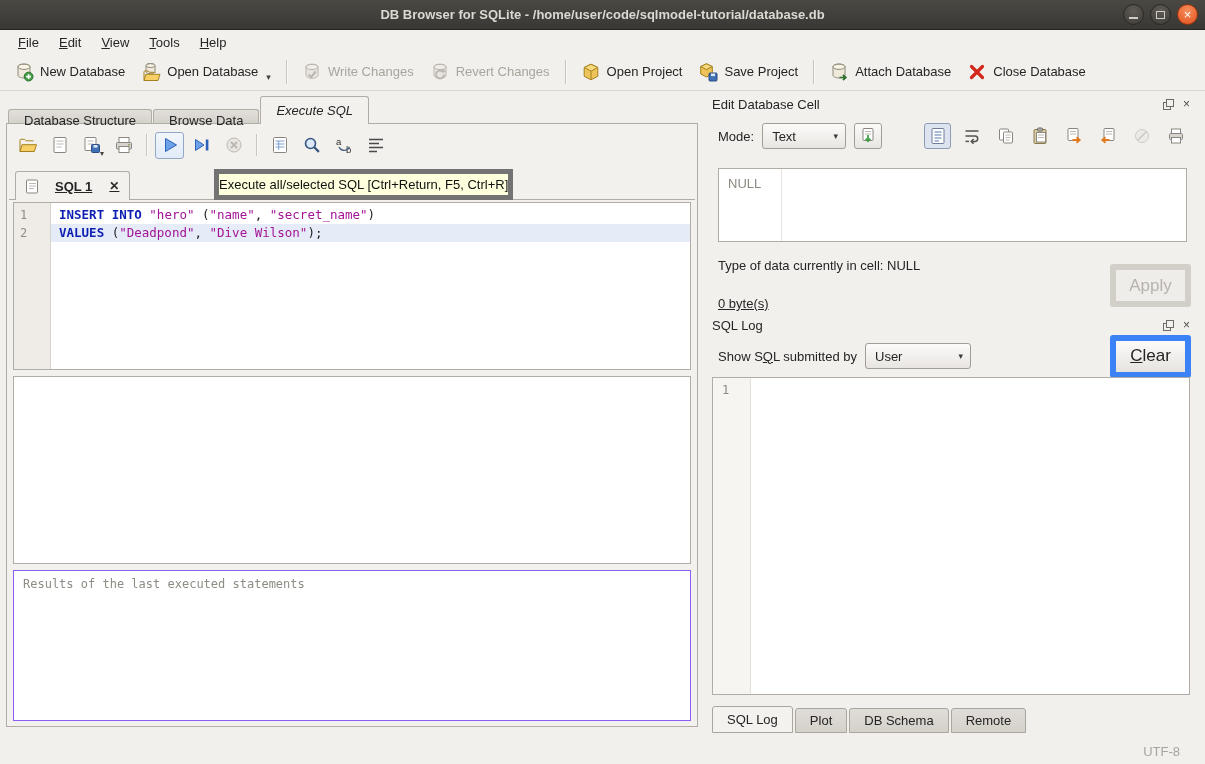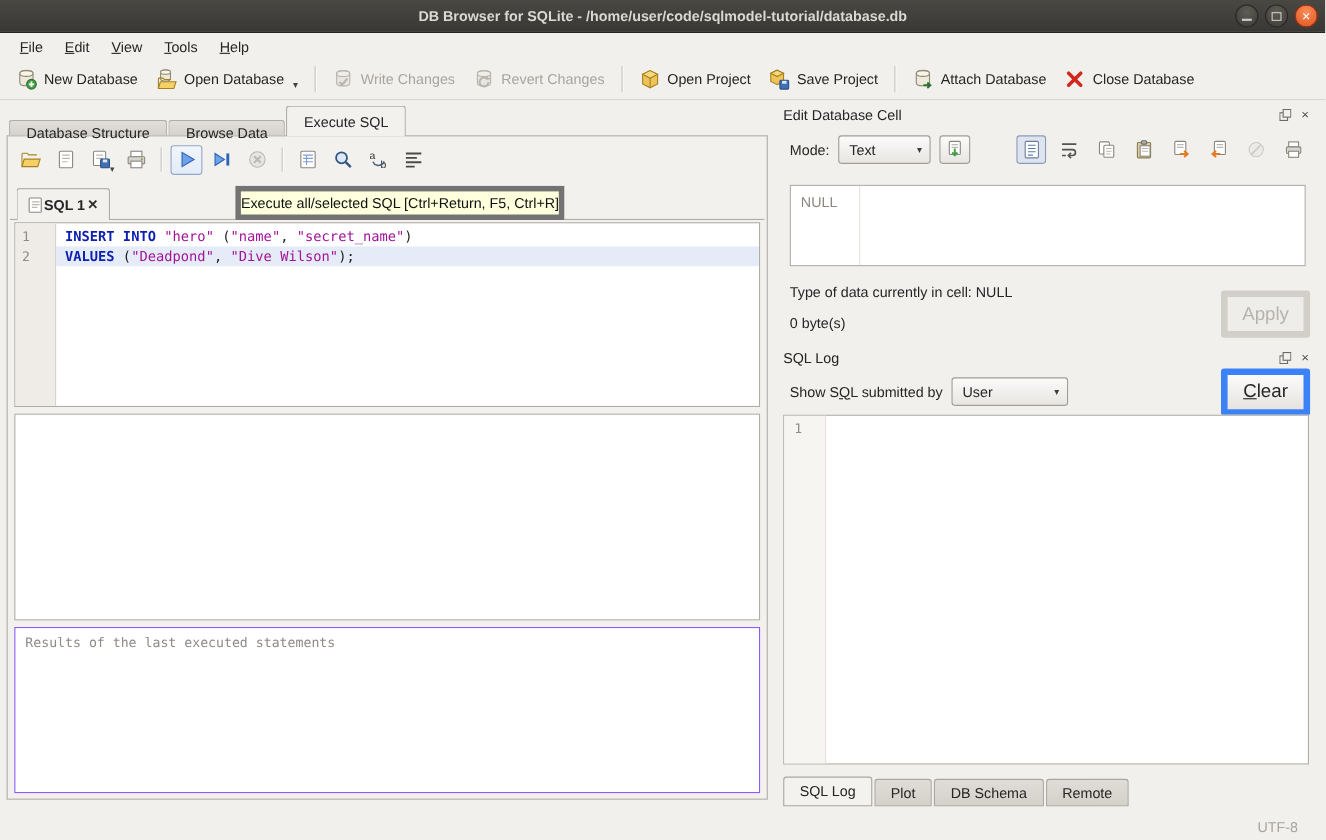--- a/index.html
+++ b/index.html
@@ -32,32 +32,32 @@
   .tbtn.disabled .lbl { color:#a9a49d; }
   .tsep { width:1px; height:24px; background:#c9c4be; box-shadow:1px 0 0 #fbfaf8; margin:0 7px; }
   .caret { font-size:9px; color:#44423e; margin-left:2px; align-self:flex-end; }
   .ticon svg { display:block; }
 
   
   .left-area { position:absolute; left:6px; top:96px; width:692px; height:631px; }
   .tabs { position:relative; height:27px; display:flex; align-items:flex-end; padding-left:2px; z-index:3; }
   .tab { height:14px; line-height:22px; padding:0 15px; margin-right:1px; font-size:13px;
     background:linear-gradient(#e2ded9,#d5d1cb); border:1px solid #b1aca5; border-bottom:none; border-radius:3px 3px 0 0; }
-  .tab.active { height:28px; line-height:27px; background:#f3f1ee; margin-bottom:-1px; position:relative; z-index:4; }
+  .tab.active { height:28px; line-height:27px; background:#f3f1ee; margin-bottom:-1px; position:relative; z-index:4;font-style:italic; }
   .left-frame { position:absolute; top:27px; left:0; right:0; bottom:0; background:#f3f1ee; border:1px solid #b1aca5; }
 
   .sql-toolbar { position:absolute; top:5px; left:6px; height:32px; display:flex; align-items:center; gap:3px; }
   .sicon { position:relative; width:29px; height:27px; display:flex; align-items:center; justify-content:center; border:1px solid transparent; border-radius:3px; }
   .sicon.hover { border-color:#93a7c9; background:linear-gradient(#f2f6fc,#e2ebf8); }
   .sicon .mini-caret { position:absolute; right:1px; bottom:0; font-size:8px; color:#44423e; }
   .ssep { width:1px; height:22px; background:#c9c4be; box-shadow:1px 0 0 #fbfaf8; margin:0 5px; }
 
   .sqltab-bar { position:absolute; top:46px; left:2px; right:2px; height:30px; border-bottom:1px solid #b1aca5; }
-  .sqltab { position:absolute; left:6px; bottom:-1px; height:29px; display:flex; align-items:center; gap:1px;
-    padding:0 9px; background:#f3f1ee; border:1px solid #b1aca5; border-bottom:none; border-radius:3px 3px 0 0; z-index:2; }
+  .sqltab { position:absolute; left:6px; bottom:-1px; height:29px; display:flex; align-items:center; gap:16px;
+    padding:0 9px; background:#f3f1ee; border:1px solid #b1aca5; border-bottom:none; border-radius:3px 3px 0 0; z-index:2;text-decoration:underline; }
   .sqltab .t-label { font-weight:bold; font-size:13px; }
   .sqltab .t-close { font-size:12px; font-weight:bold; color:#2e2c29; padding:0 1px; }
 
   .editor { position:absolute; top:78px; left:6px; right:6px; height:168px; background:#fff; border:1px solid #b1aca5;
     display:flex; font-family:"DejaVu Sans Mono", monospace; font-size:12.5px; overflow:hidden; }
   .gutter { width:37px; background:#efece8; border-right:1px solid #d7d3cd; color:#8f8b85; padding-top:3px; }
   .gutter .ln { height:18px; line-height:18px; padding-left:6px; font-size:12px; }
   .code { flex:1; padding-top:3px; }
   .code-line { height:18px; line-height:18px; padding-left:8px; white-space:pre; }
   .code-line.hl { background:#e5ecf8; }
@@ -91,21 +91,21 @@
   .cellbar { margin-left:auto; display:flex; align-items:center; gap:7px; }
   .mini-btn { width:27px; height:26px; display:flex; align-items:center; justify-content:center; border:1px solid transparent; border-radius:3px; }
   .mini-btn.pressed { border-color:#8c9cb5; background:#dde4ef; }
   .mini-btn.disabled { opacity:.5; }
 
   .cell-box { position:absolute; top:76px; left:13px; right:12px; height:74px; background:#fff; border:1px solid #b1aca5; }
   .cell-box .nullv { position:absolute; left:9px; top:7px; color:#8c8880; font-size:13px; }
   .cell-box .vline { position:absolute; left:62px; top:0; bottom:0; width:1px; background:#e6e3de; }
 
   .cell-info-type { position:absolute; top:166px; left:13px; font-size:13px; }
-  .cell-info-size { position:absolute; top:194px; left:13px; font-size:13px; }
+  .cell-info-size { position:absolute; top:204px; left:13px; font-size:13px;text-decoration:underline; }
   .btn { display:flex; align-items:center; justify-content:center; height:43px;
     background:linear-gradient(#fcfbfa,#e6e3df); border:6px solid #3b82f6; border-radius:3px; font-size:17px; }
   .btn .blbl { display:block; }
   .btn.underline .blbl::first-letter { text-decoration:underline; }
   .apply-btn { position:absolute; top:172px; right:8px; width:81px; background:#efedea; border-color:#d2cec8; color:#b7b3ac; }
 
   .filter-row { position:absolute; top:250px; left:13px; right:8px; height:28px; display:flex; align-items:center; }
   .filter-label { font-size:13px; margin-right:8px; }
   .filter-label .ukey { text-decoration:underline; }
   .clear-btn { margin-left:auto; width:81px; }

